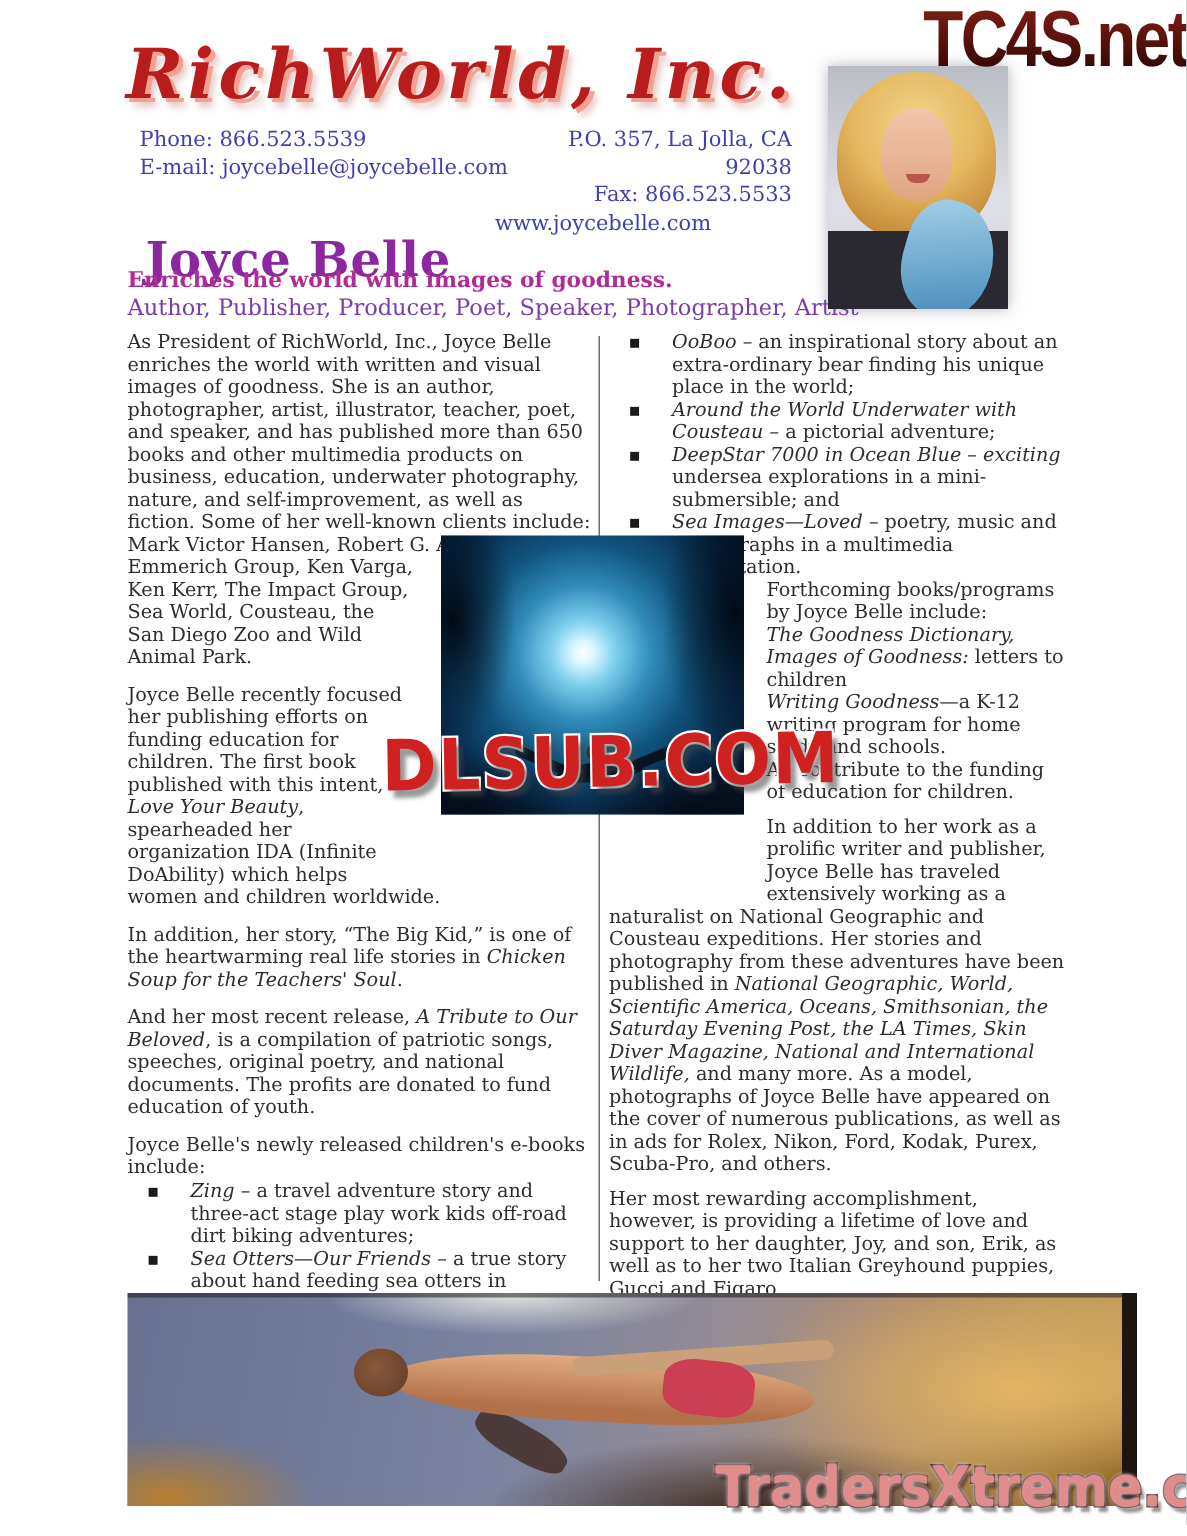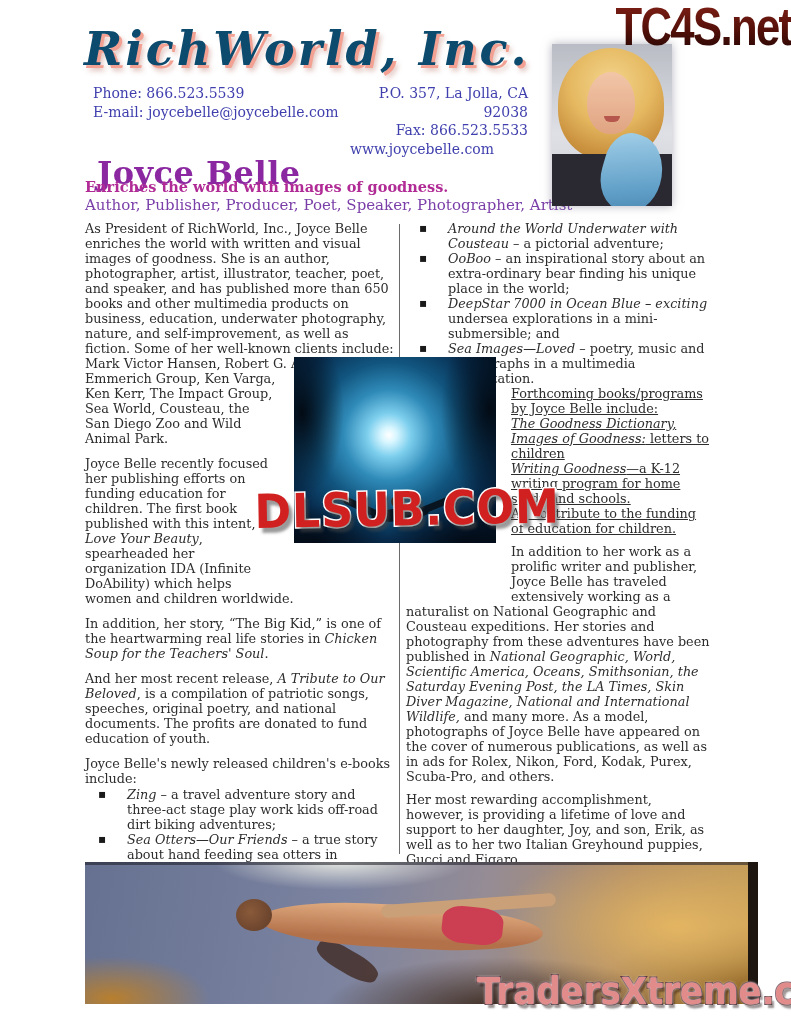--- a/index.html
+++ b/index.html
@@ -3,26 +3,26 @@
 <meta charset="utf-8">
 <style>
   html,body{margin:0;padding:0;}
   body{background:#888;}
   .page{position:relative;width:791px;height:1024px;background:#ffffff;overflow:hidden;
         font-family:"DejaVu Serif",serif;-webkit-font-smoothing:antialiased;}
 
   
   .logo{position:absolute;left:84px;top:22px;font-family:"DejaVu Serif",serif;
         font-style:italic;font-weight:bold;font-size:46px;letter-spacing:3px;
-        color:#0c4a6e;text-shadow:3px 3px 0 #f2a193,5px 6px 5px rgba(190,130,120,.45);
+        color:#b91c1c;text-shadow:3px 3px 0 #f2a193,5px 6px 5px rgba(190,130,120,.45);
         white-space:nowrap;}
   .contact{position:absolute;top:84px;font-size:14px;line-height:18.5px;color:#3f3fae;}
   .contact-left{left:93px;}
   .contact-right{left:330px;width:198px;text-align:right;}
-  .contact-right .www-line{text-align:center;padding-right:14px;}
+  .contact-right .www-line{text-align:left;padding-right:14px;}
 
   .wm{z-index:40;pointer-events:none;}
   .wm-tc4s{position:absolute;right:0px;top:-4px;font-family:"Liberation Sans",sans-serif;
         font-weight:bold;font-size:52px;letter-spacing:-2px;white-space:nowrap;
         transform:scaleX(.84) scaleY(1.02);transform-origin:right top;
         background:linear-gradient(180deg,#8a241a 0%,#541009 55%,#1c0504 100%);
         -webkit-background-clip:text;background-clip:text;color:#4f0f09;
         -webkit-text-fill-color:transparent;}
   .wm-dlsub{position:absolute;left:254px;top:484px;font-family:"DejaVu Sans",sans-serif;
         font-weight:800;font-size:47px;letter-spacing:1px;color:#d0201f;white-space:nowrap;
@@ -64,21 +64,21 @@
   .col p{margin:0 0 10px 0;}
   .col-right p{margin-bottom:8px;}
   .spacer-right{float:right;width:112px;height:207px;margin:0 0 4px 8px;}
   .spacer-left{float:left;width:96px;height:203px;margin:0 9px 4px 0;}
   ul.blist{list-style:none;margin:0;padding:0;}
   ul.blist li{position:relative;padding-left:42px;margin:0;}
   ul.blist li::before{content:"▪";position:absolute;left:13px;top:0;font-size:12px;color:#1a1a1a;}
   .forthcoming ul.blist li{padding-left:34px;}
   .forthcoming ul.blist li::before{left:8px;}
   .forthcoming p{margin:0;}
-  .forthcoming{margin-bottom:8px;text-decoration:underline;}
+  .forthcoming{margin-bottom:8px;}
 
   
   .photo-mid{position:absolute;left:294px;top:357px;width:202px;height:186px;overflow:hidden;z-index:20;
         background:
           radial-gradient(ellipse 60px 120px at 4% 30%,rgba(2,8,16,.95),rgba(2,8,16,0) 70%),
           radial-gradient(ellipse 70px 130px at 97% 28%,rgba(2,8,16,.92),rgba(2,8,16,0) 70%),
           radial-gradient(ellipse 120px 60px at 85% 100%,rgba(3,10,20,.9),rgba(3,10,20,0) 70%),
           radial-gradient(ellipse 110px 55px at 10% 100%,rgba(3,10,20,.9),rgba(3,10,20,0) 70%),
           radial-gradient(circle at 47% 42%,#ffffff 0%,#d8f6ff 5%,#7fd0ee 14%,#2f8ab8 30%,#11557f 48%,#082f52 68%,#041a31 85%,#02101f 100%);}
   .pm-swimmer{position:absolute;left:38%;top:81%;width:58px;height:13px;background:#07131f;
@@ -151,22 +151,22 @@
       <li><i>Zing</i><span> – a travel adventure story and three-act stage play work kids off-road dirt biking adventures;</span></li>
       <li><i>Sea Otters—Our Friends</i><span> – a true story about hand feeding sea otters in Monterey, CA;</span></li>
       <li><i>Pup: A Very Long Tale of a Tail about Raising Up, Up, Up, Pup, Pup, Pup – a</i><span> fun picture book in rhyme, rhythm, repetition – non-readers can read;</span></li>
       <li><i>Dunken' Donut</i><span> – a sea adventure about a skin diving donut;</span></li>
       <li><i>The Baby Caterpillar with a Million Dollar Idea:</i></li>
     </ul>
   </div>
 
   <div class="col col-right">
     <ul class="blist">
+      <li><i>OoBoo</i><span> – an inspirational story about an extra-ordinary bear finding his unique place in the world;</span></li>
       <li><i>Around the World Underwater with Cousteau</i><span> – a pictorial adventure;</span></li>
-      <li><i>OoBoo</i><span> – an inspirational story about an extra-ordinary bear finding his unique place in the world;</span></li>
       <li><i>DeepStar 7000 in Ocean Blue – exciting</i><span> undersea explorations in a mini-submersible; and</span></li>
       <li><i>Sea Images—Loved</i><span> – poetry, music and photographs in a multimedia presentation.</span></li>
     </ul>
     <div class="forthcoming">
       <span class="spacer-left"></span>
       <p>Forthcoming books/programs by Joyce Belle include:</p>
       <ul class="blist">
         <li><i>The Goodness Dictionary,</i></li>
         <li><i>Images of Goodness:</i><span> letters to children</span></li>
         <li><i>Writing Goodness</i><span>—a K-12 writing program for home study and schools.</span></li>

